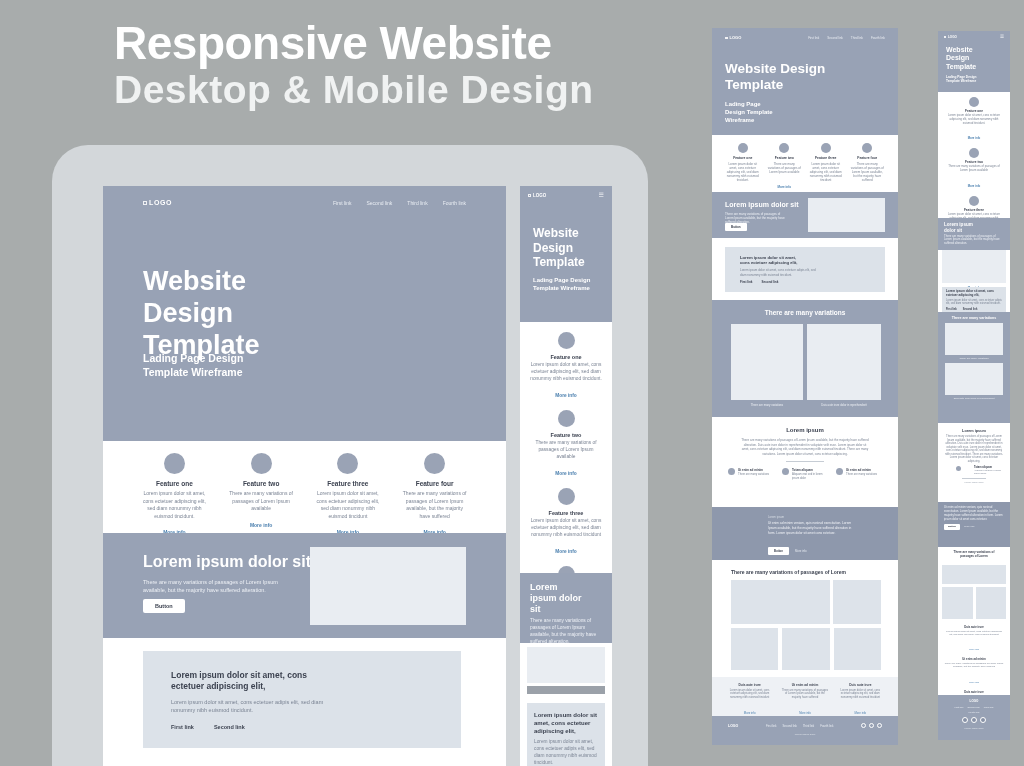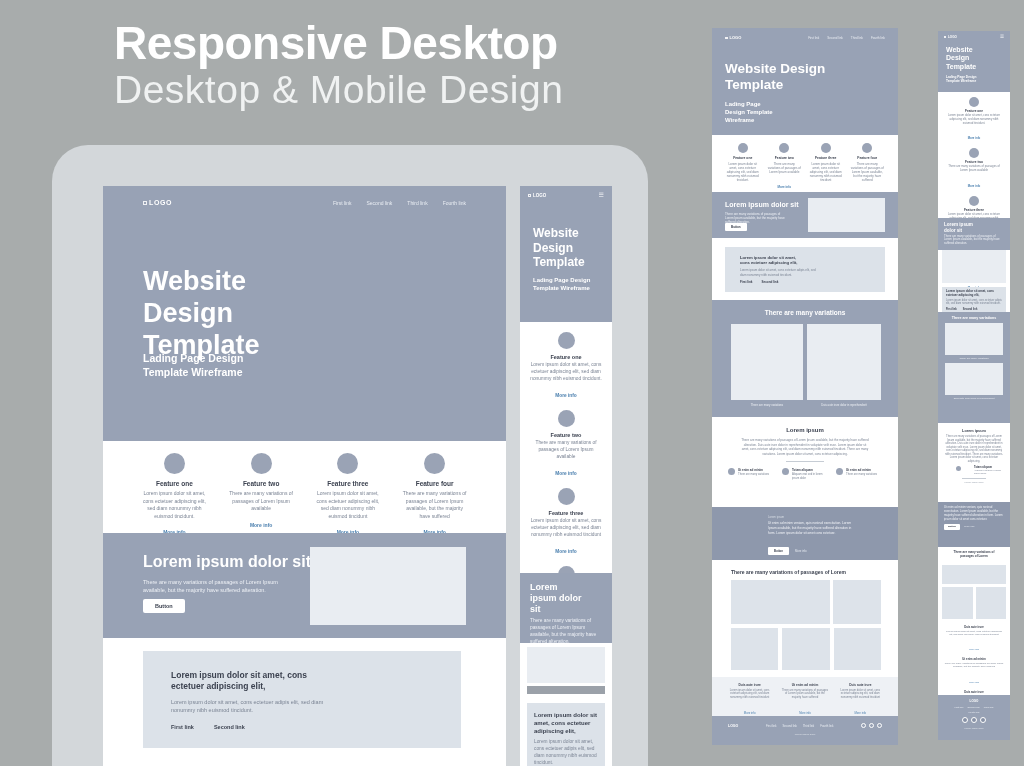--- a/index.html
+++ b/index.html
@@ -4,21 +4,21 @@
 <style>
   * { margin:0; padding:0; box-sizing:border-box; }
   html,body { width:1024px; height:766px; }
   body { font-family:"Liberation Sans",sans-serif; background:#a8acac; }
   .stage { position:relative; width:1024px; height:766px; overflow:hidden; background:#a8acac; }
   .panel { position:absolute; }
 
   
   .poster-title { position:absolute; left:114px; top:18px; color:#fff; line-height:1.1; }
   .poster-title .bold { font-size:46px; font-weight:bold; letter-spacing:-0.5px; }
-  .poster-title .light { font-size:39px; font-weight:400; color:#f0f2f2; letter-spacing:0.5px; }
+  .poster-title .light { font-size:39px; font-weight:700; color:#f0f2f2; letter-spacing:0.5px; }
 
   
   .tablet { position:absolute; left:52px; top:145px; width:596px; height:621px; background:#d3d7da; border-radius:36px 36px 0 0; }
 
   
   .circle { border-radius:50%; background:#9aa3b5; }
   .logo-mark { display:inline-block; border:1px solid rgba(255,255,255,.85); vertical-align:middle; margin-right:2px; }
 
   
   .wd { left:103px; top:186px; width:403px; height:580px; background:#fff; overflow:hidden; }
@@ -204,21 +204,21 @@
   .s2 .ft-social { display:flex; gap:3px; justify-content:center; margin-top:3px; }
   .s2 .ft-social i { width:6px; height:6px; background:#8791a6; border:0.7px solid #fff; border-radius:50%; display:block; }
   .s2 .ft-note { font-size:2.3px; color:#dfe4ea; margin-top:4px; }
 </style>
 </head>
 <body>
 
 <div class="stage">
 
   <div class="poster-title">
-    <div class="bold">Responsive Desktop</div>
+    <div class="bold">Responsive Website</div>
     <div class="light">Desktop &amp; Mobile Design</div>
   </div>
 
   <div class="tablet"></div>
 
   <div class="panel wd">
     <div class="hero">
       <div class="hdr">
         <span class="logo"><span class="logo-mark"></span><span>LOGO</span></span>
         <span class="nav">

